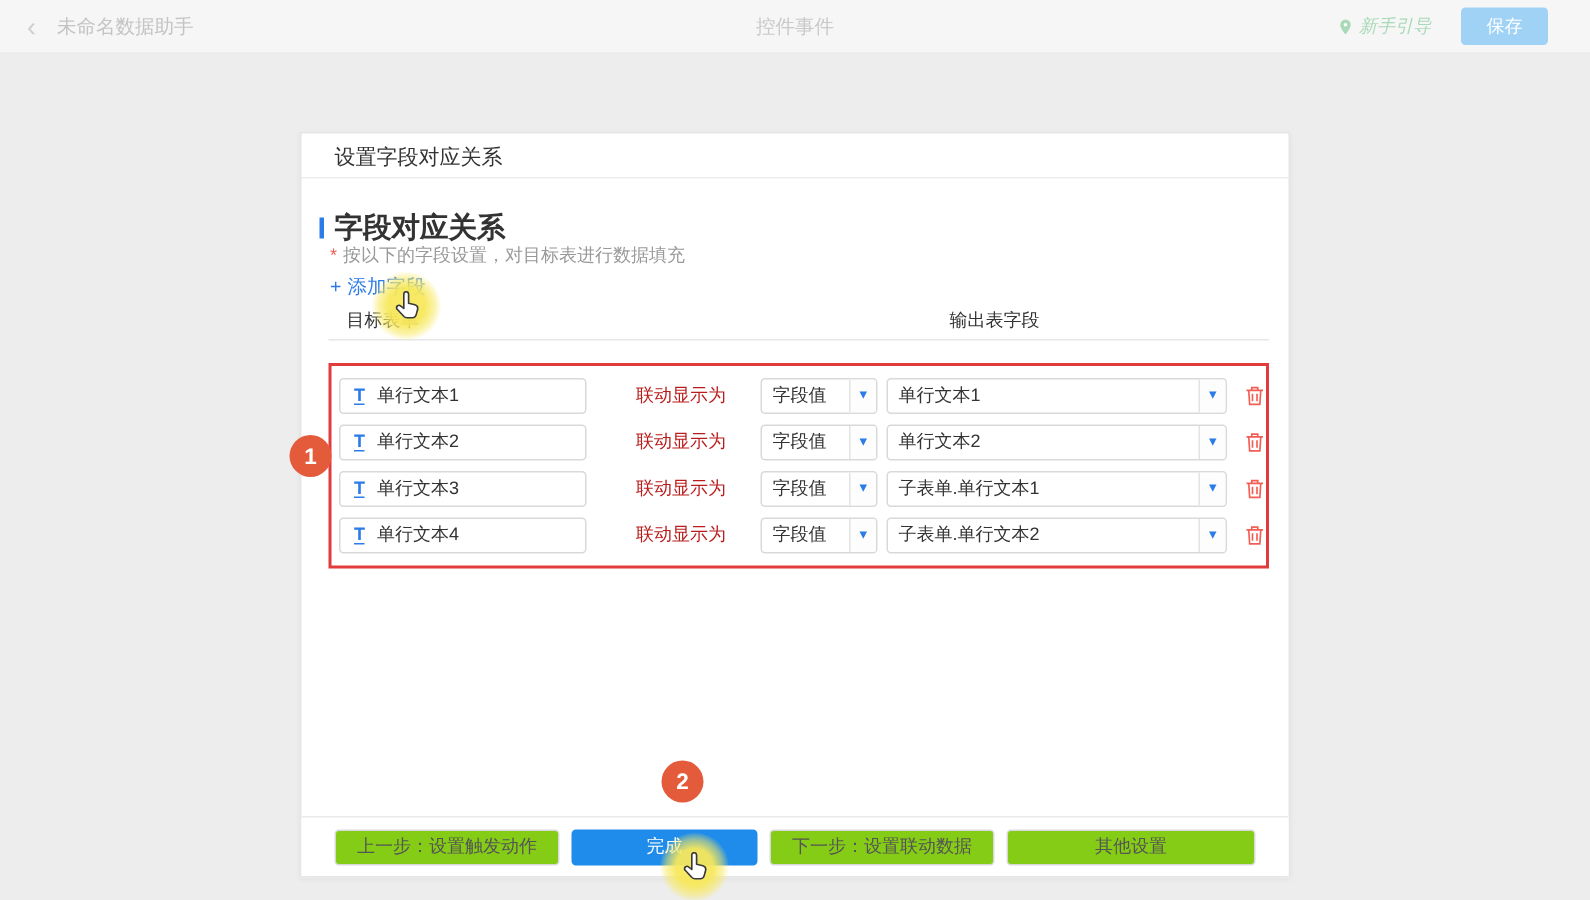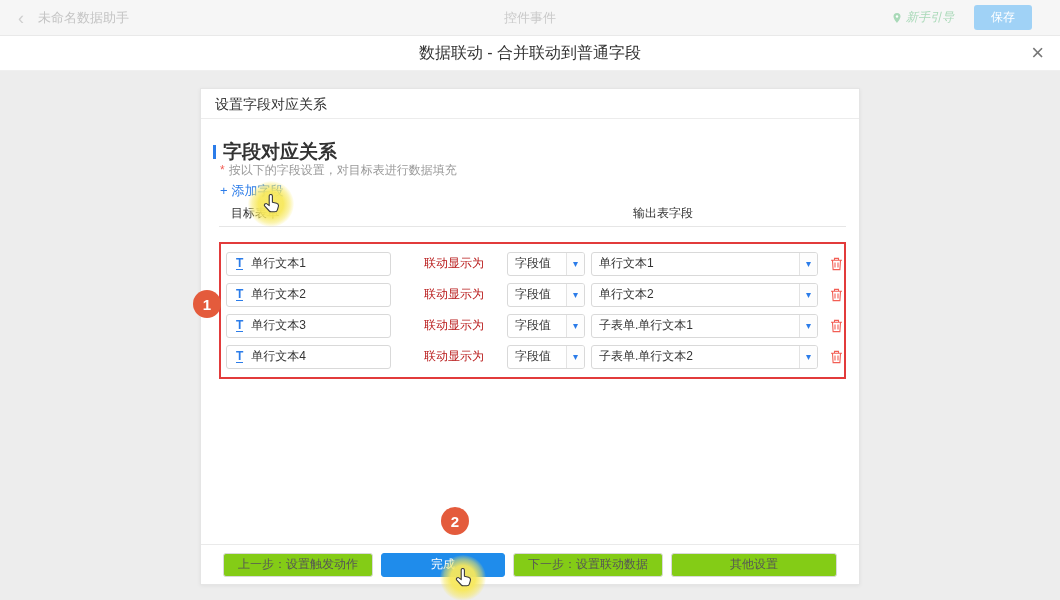--- a/index.html
+++ b/index.html
@@ -20,21 +20,21 @@
 
   
   .modal-header { position:absolute; left:0; top:36px; width:1060px; height:35px; background:#fff;
                   border-bottom:1px solid #f0f0f0; display:flex; align-items:center; justify-content:center; }
   .modal-title { font-size:16px; color:#333; font-weight:500; }
   .modal-close { position:absolute; right:16px; top:4px; font-size:22px; color:#777; line-height:26px; cursor:pointer; }
 
   
   .panel { position:absolute; left:200px; top:88px; width:660px; height:497px; background:#fff;
            border:1px solid #e5e5e5; box-shadow:0 1px 4px rgba(0,0,0,.06); }
-  .panel-header { height:30px; line-height:30px; padding-left:14px; font-size:14px; color:#333;
+  .panel-header { height:30px; line-height:30px; padding-left:22px; font-size:14px; color:#333;
                   border-bottom:1px solid #ececec; }
   .section-title { position:absolute; left:12px; top:50px; display:flex; align-items:center; }
   .blue-bar { width:3px; height:14px; background:#2b7ce9; margin-right:7px; }
   .section-title span.txt { font-size:19px; color:#333; font-weight:bold; }
   .desc { position:absolute; left:19px; top:73px; font-size:12px; color:#999; }
   .req { color:#f25e54; margin-right:4px; }
   .add-field { position:absolute; left:19px; top:93px; font-size:13px; color:#2b7ce9; cursor:pointer; }
   .add-field .plus { margin-right:4px; }
   .col-headers { position:absolute; left:18px; width:627px; top:116px; height:22px; border-bottom:1px solid #e6e6e6; }
   .col-headers .col-target { position:absolute; left:12px; top:0; font-size:12px; color:#333; }
@@ -92,24 +92,20 @@
         <svg width="10" height="12" viewBox="0 0 10 12">
             <path d="M5 1a3.5 3.5 0 0 1 3.5 3.5C8.5 7 5 11 5 11S1.5 7 1.5 4.5A3.5 3.5 0 0 1 5 1z" fill="#a9d9b8"></path>
             <circle cx="5" cy="4.5" r="1.2" fill="#fff"></circle>
           </svg>
         <span>新手引导</span>
       </span>
       <button class="save-btn">保存</button>
     </div>
   </div>
 
-  <div class="modal-header">
-    <div class="modal-title">数据联动 - 合并联动到普通字段</div>
-    <span class="modal-close">×</span>
-  </div>
 
   <div class="panel">
     <div class="panel-header">设置字段对应关系</div>
 
     <div class="section-title">
       <span class="blue-bar"></span>
       <span class="txt">字段对应关系</span>
     </div>
 
     <div class="desc">

